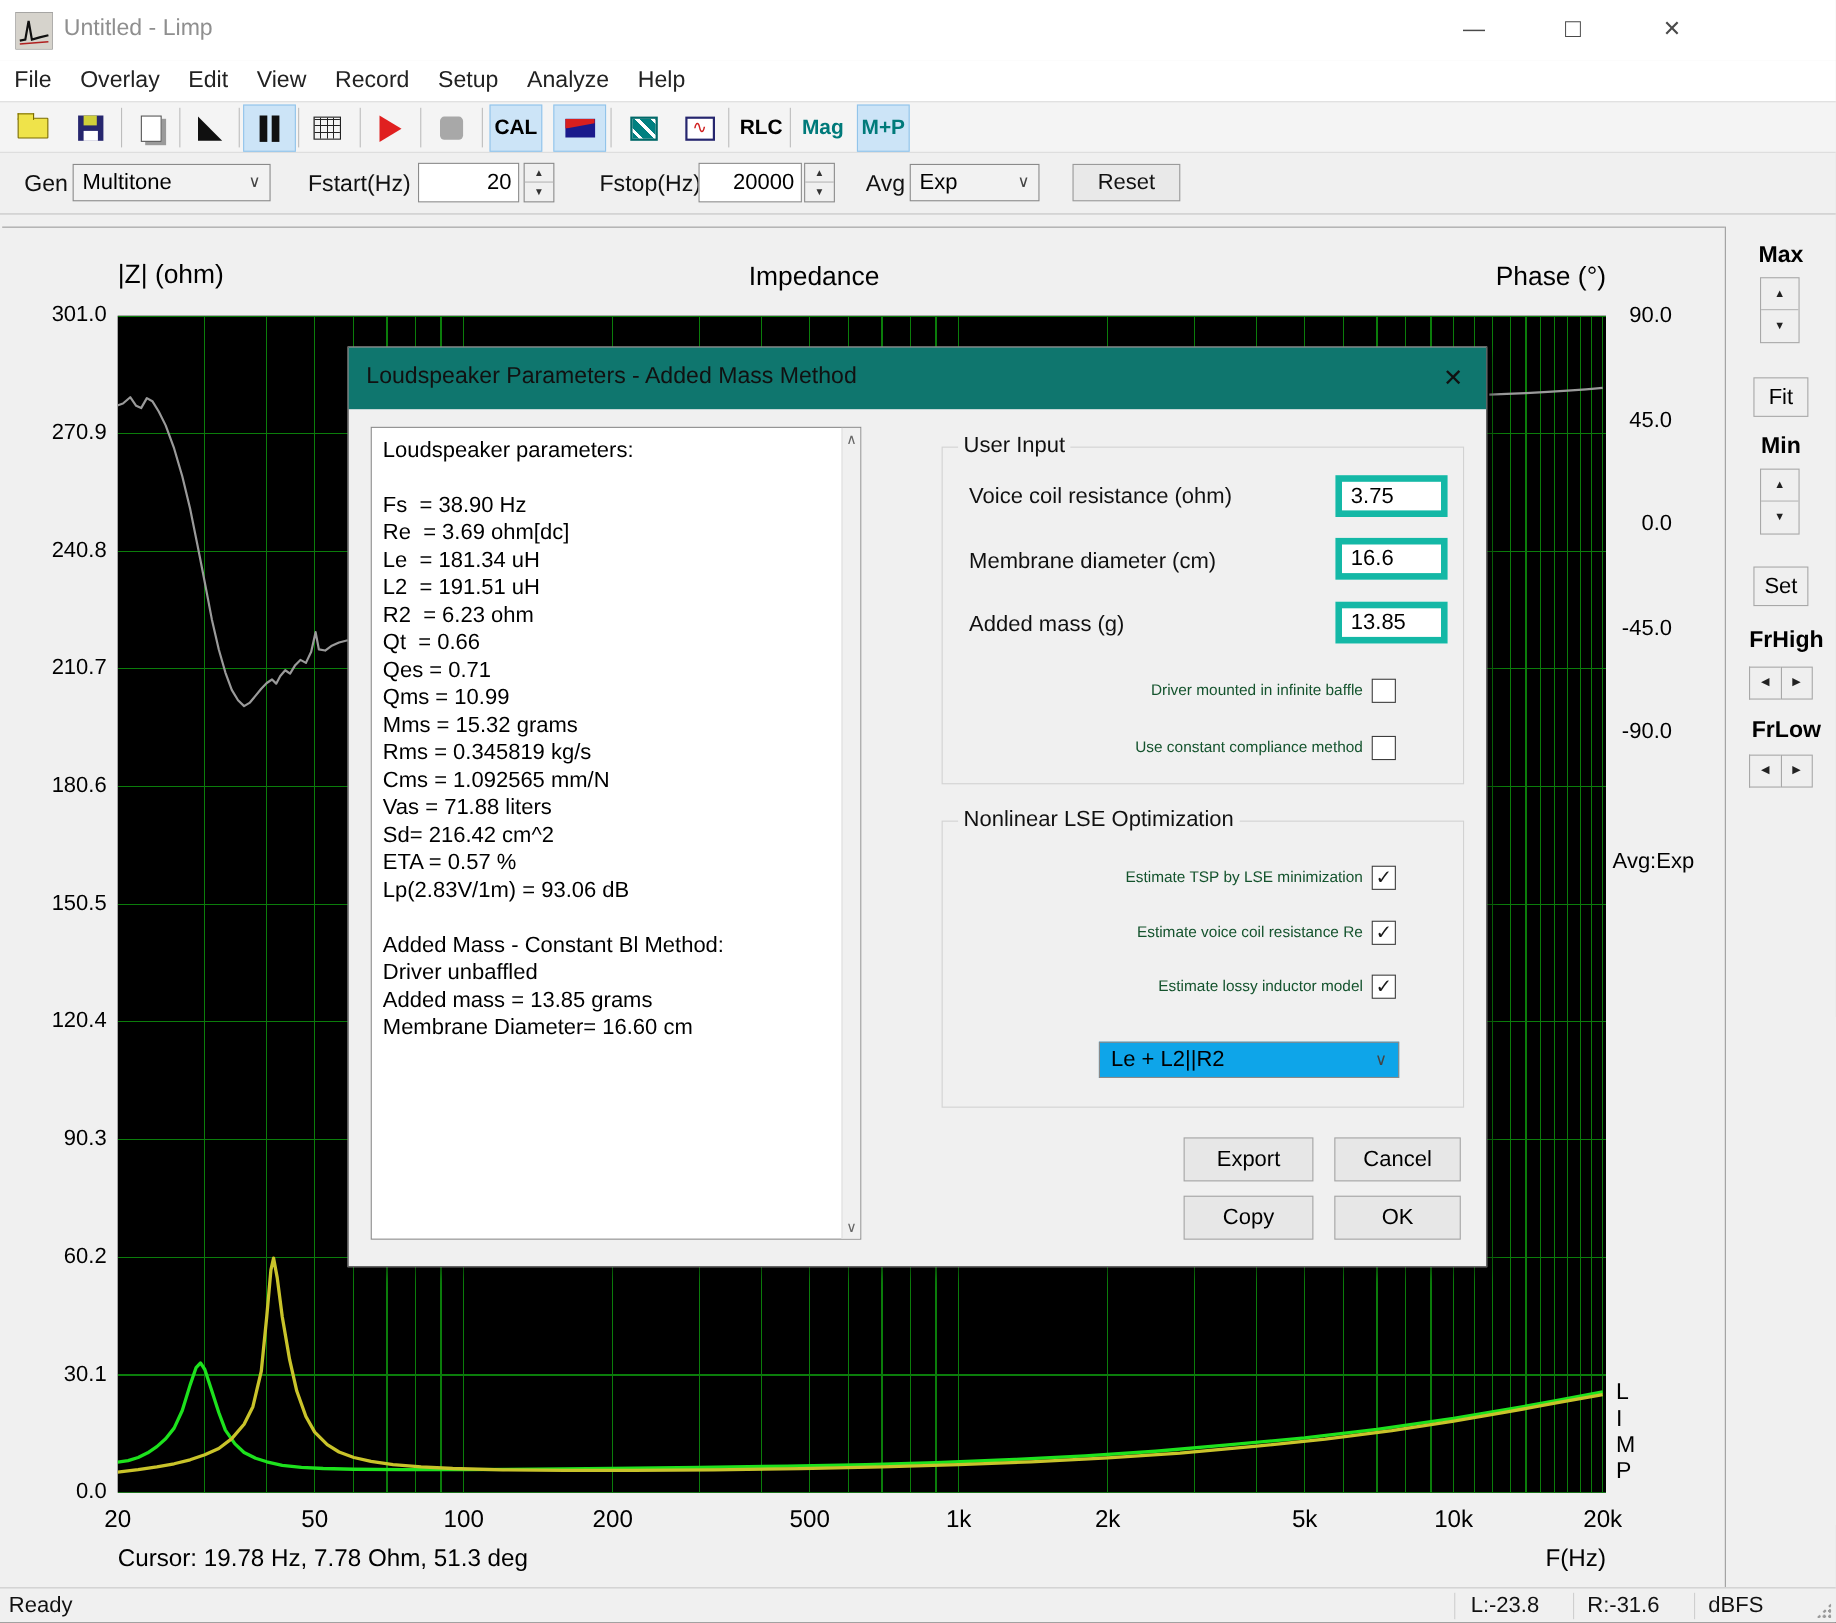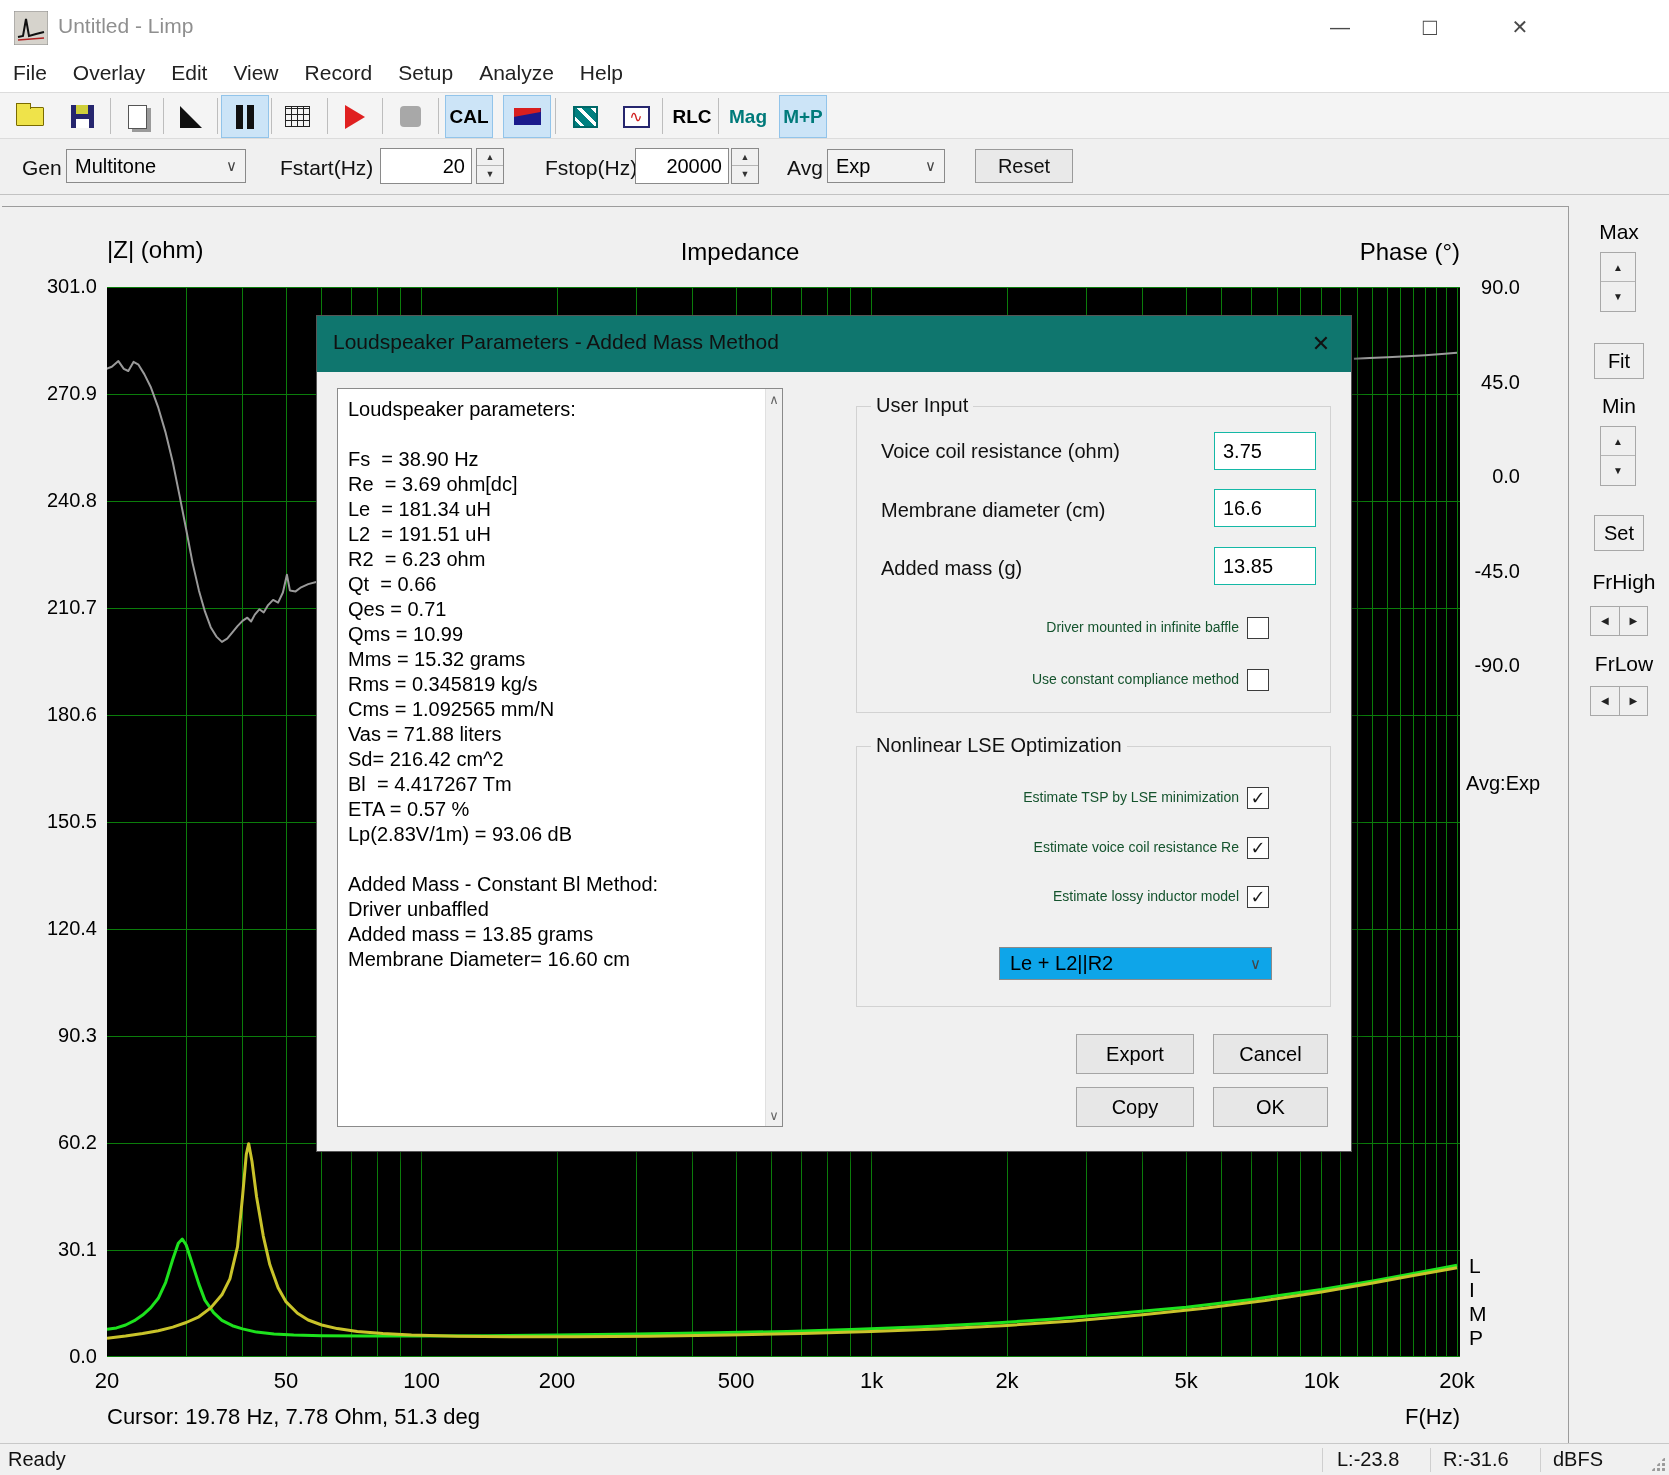--- a/index.html
+++ b/index.html
@@ -51,42 +51,42 @@
 
   
   .hline { position:absolute; background:#9c9c9c; height:1px; }
   .vline { position:absolute; background:#9c9c9c; width:1px; }
   .ax-head { position:absolute; font-size:24px; color:#000; }
   .tick { position:absolute; font-size:20px; color:#000; }
   #plot-wrap { position:absolute; left:107px; top:287px; width:1353px; height:1070px; background:#000; }
   .limp-letter { position:absolute; left:1469px; font-size:21px; color:#000; }
 
   
-  .sp-label { position:absolute; font-size:21px; color:#000; text-align:center; }
+  .sp-label { position:absolute; font-size:21px; color:#000; text-align:center;font-weight:bold; }
   .sp-btn { position:absolute; background:#efefef; border:1px solid #a8a8a8; text-align:center; font-size:20px; color:#000; }
   .sp-spin { position:absolute; width:36px; border:1px solid #a8a8a8; background:#efefef; }
   .sp-spin div { height:29px; text-align:center; font-size:10px; line-height:29px; color:#222; border-bottom:1px solid #b5b5b5; }
   .sp-spin div:last-child { border-bottom:none; }
   .sp-arrows { position:absolute; height:30px; width:58px; display:flex; }
   .sp-arrows div { flex:1; border:1px solid #a8a8a8; background:#efefef; text-align:center; font-size:10px; line-height:28px; color:#222; }
   .sp-arrows div:first-child { border-right:none; }
 
   
   .dialog { position:absolute; left:316px; top:315px; width:1036px; height:837px; background:#f0f0f0; border:1px solid #565656; box-shadow:6px 6px 10px rgba(0,0,0,0.4); z-index:20; }
   .dlg-titlebar { position:absolute; left:0; top:0; width:100%; height:56px; background:#0f766e; }
   .dlg-title { position:absolute; left:16px; top:14px; font-size:21px; color:#111; }
   .dlg-close { position:absolute; right:14px; top:12px; width:32px; height:32px; text-align:center; line-height:32px; font-size:22px; color:#111; }
   .listbox { position:absolute; left:20px; top:72px; width:446px; height:739px; background:#fff; border:1px solid #8a8a8a; }
   .lb-line { white-space:pre; font-size:20px; line-height:25px; padding-left:10px; }
   .lb-scroll { position:absolute; right:0; top:0; width:17px; height:100%; background:#f0f0f0; border-left:1px solid #e0e0e0; }
   .lb-scroll .sar { position:absolute; left:0; width:100%; text-align:center; font-size:13px; color:#666; height:17px; line-height:17px; }
   .grp { position:absolute; border:1px solid #d2d2d2; }
   .grp-label { position:absolute; left:14px; top:-13px; background:#f0f0f0; padding:0 5px; font-size:20px; color:#111; }
   .frow-label { position:absolute; font-size:20px; color:#111; }
-  .dinput { position:absolute; width:102px; height:38px; background:#fff; border:1px solid #14b8a6; font-size:20px; padding-left:8px; font-family:"Liberation Sans",sans-serif; }
+  .dinput { position:absolute; width:102px; height:38px; background:#fff; border:6px solid #14b8a6; font-size:20px; padding-left:8px; font-family:"Liberation Sans",sans-serif; }
   .cbx { position:absolute; width:22px; height:22px; background:#fff; border:1px solid #3c3c3c; text-align:center; line-height:20px; font-size:18px; color:#1a1a1a; }
   .cb-label { position:absolute; font-size:14px; color:#14532d; text-align:right; }
   .dcombo { position:absolute; height:33px; background:#0ea5e9; border:1px solid #8a8a8a; font-size:20px; line-height:31px; padding-left:10px; }
   .dbtn { position:absolute; background:#e7e7e7; border:1px solid #a5a5a5; text-align:center; font-size:20px; color:#000; }
   .dbtn-calc { position:absolute; background:#f3f3f3; border:2px solid #0078d7; text-align:center; font-size:20px; color:#000; display:flex; align-items:center; justify-content:center; padding:0 28px; line-height:25px; }
 
   
   .statusbar { position:absolute; left:0; top:1443px; width:1669px; height:32px; background:#f0f0f0; border-top:1px solid #c8c8c8; font-size:20px; }
   .sb-sep { position:absolute; top:4px; width:1px; height:24px; background:#cfcfcf; }
   .sb-text { position:absolute; top:4px; color:#111; }
@@ -342,21 +342,20 @@
           <div class="lb-line">L2  = 191.51 uH</div>
           <div class="lb-line">R2  = 6.23 ohm</div>
           <div class="lb-line">Qt  = 0.66</div>
           <div class="lb-line">Qes = 0.71</div>
           <div class="lb-line">Qms = 10.99</div>
           <div class="lb-line">Mms = 15.32 grams</div>
           <div class="lb-line">Rms = 0.345819 kg/s</div>
           <div class="lb-line">Cms = 1.092565 mm/N</div>
           <div class="lb-line">Vas = 71.88 liters</div>
           <div class="lb-line">Sd= 216.42 cm^2</div>
-          <div class="lb-line">Bl  = 4.417267 Tm</div>
           <div class="lb-line">ETA = 0.57 %</div>
           <div class="lb-line">Lp(2.83V/1m) = 93.06 dB</div>
           <div class="lb-line"> </div>
           <div class="lb-line">Added Mass - Constant Bl Method:</div>
           <div class="lb-line">Driver unbaffled</div>
           <div class="lb-line">Added mass = 13.85 grams</div>
           <div class="lb-line">Membrane Diameter= 16.60 cm</div>
         </div>
       <div class="lb-scroll">
         <div class="sar" style="top:2px">∧</div>

